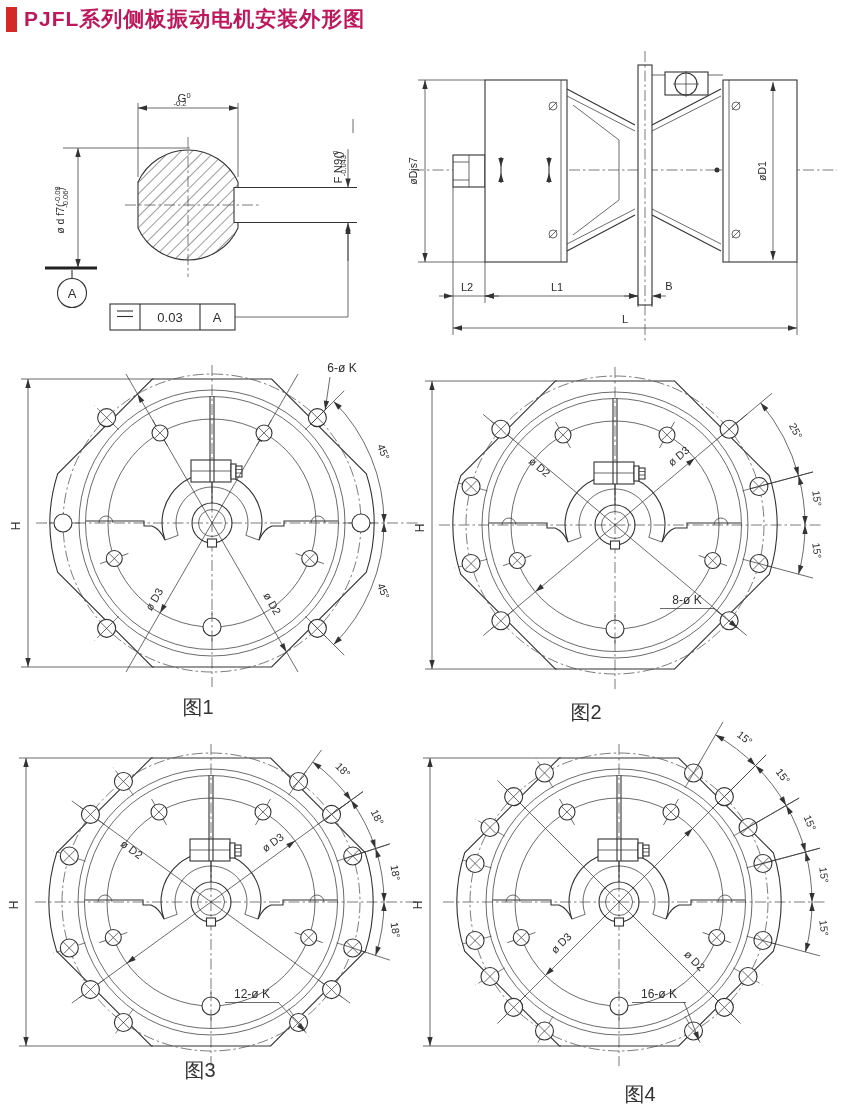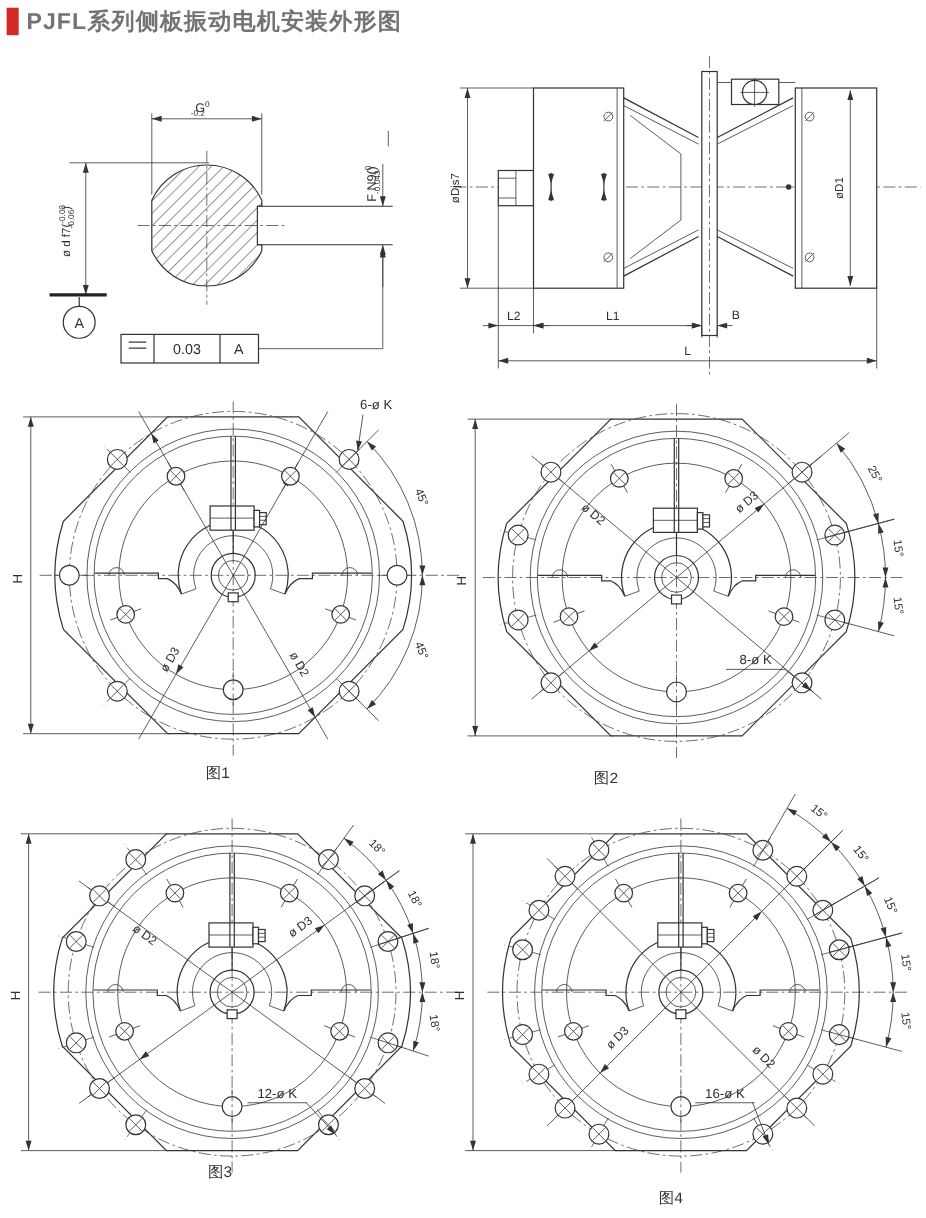--- a/index.html
+++ b/index.html
@@ -1,32 +1,32 @@
 <!DOCTYPE html>
 <html><head>
 <meta charset="utf-8">
 <style>
   html,body{margin:0;padding:0;background:#ffffff;}
   .page{position:relative;width:842px;height:1107px;background:#fff;overflow:hidden;
         font-family:"Liberation Sans",sans-serif;}
   .title-bar{position:absolute;left:6px;top:5px;display:flex;align-items:center;}
   .bullet{display:inline-block;width:11px;height:25px;margin-right:7px;}
-  h1.title{font-size:21px;font-weight:bold;color:#737373;margin:0;letter-spacing:1px;}
+  h1.title{font-size:21px;font-weight:bold;color:#be185d;margin:0;letter-spacing:1px;}
   svg{position:absolute;overflow:visible;}
   #shaft{left:15px;top:45px;}
   #side{left:405px;top:45px;}
   #fig1{left:0px;top:355px;}
   #fig2{left:422px;top:355px;}
   #fig3{left:0px;top:730px;}
   #fig4{left:422px;top:730px;}
-  .caption{position:absolute;width:60px;text-align:center;font-size:14px;color:#333;}
+  .caption{position:absolute;width:60px;text-align:center;font-size:20px;color:#333;}
   #cap1{left:168px;top:694px;}
-  #cap2{left:521px;top:699px;font-family:Liberation Mono, monospace;}
+  #cap2{left:556px;top:699px;}
   #cap3{left:170px;top:1057px;}
-  #cap4{left:580px;top:1081px;font-family:Liberation Mono, monospace;}
+  #cap4{left:610px;top:1081px;}
   .ln{stroke:#333;stroke-width:1.1;fill:none;}
   .lnw{stroke:#333;stroke-width:1.1;fill:#fff;}
   .thin{stroke:#3a3a3a;stroke-width:0.75;fill:none;}
   .thk{stroke:#222;stroke-width:3;fill:none;}
   .cl{stroke:#444;stroke-width:0.7;fill:none;stroke-dasharray:11 3 2.5 3;}
   .fil{fill:#333;stroke:none;}
   .txt{fill:#2d2d2d;font-family:"Liberation Sans",sans-serif;}
 </style>
 </head>
 <body>

